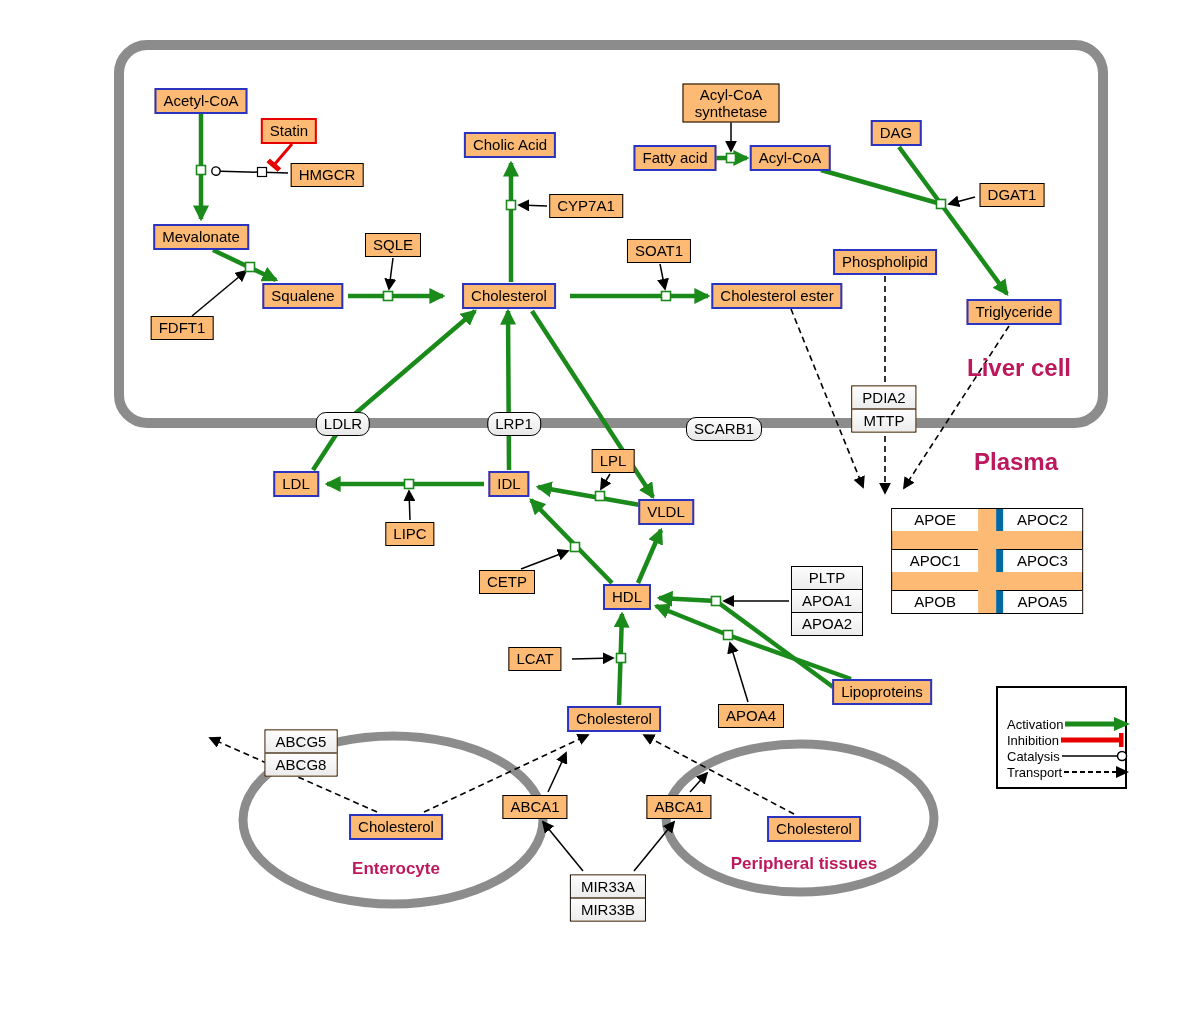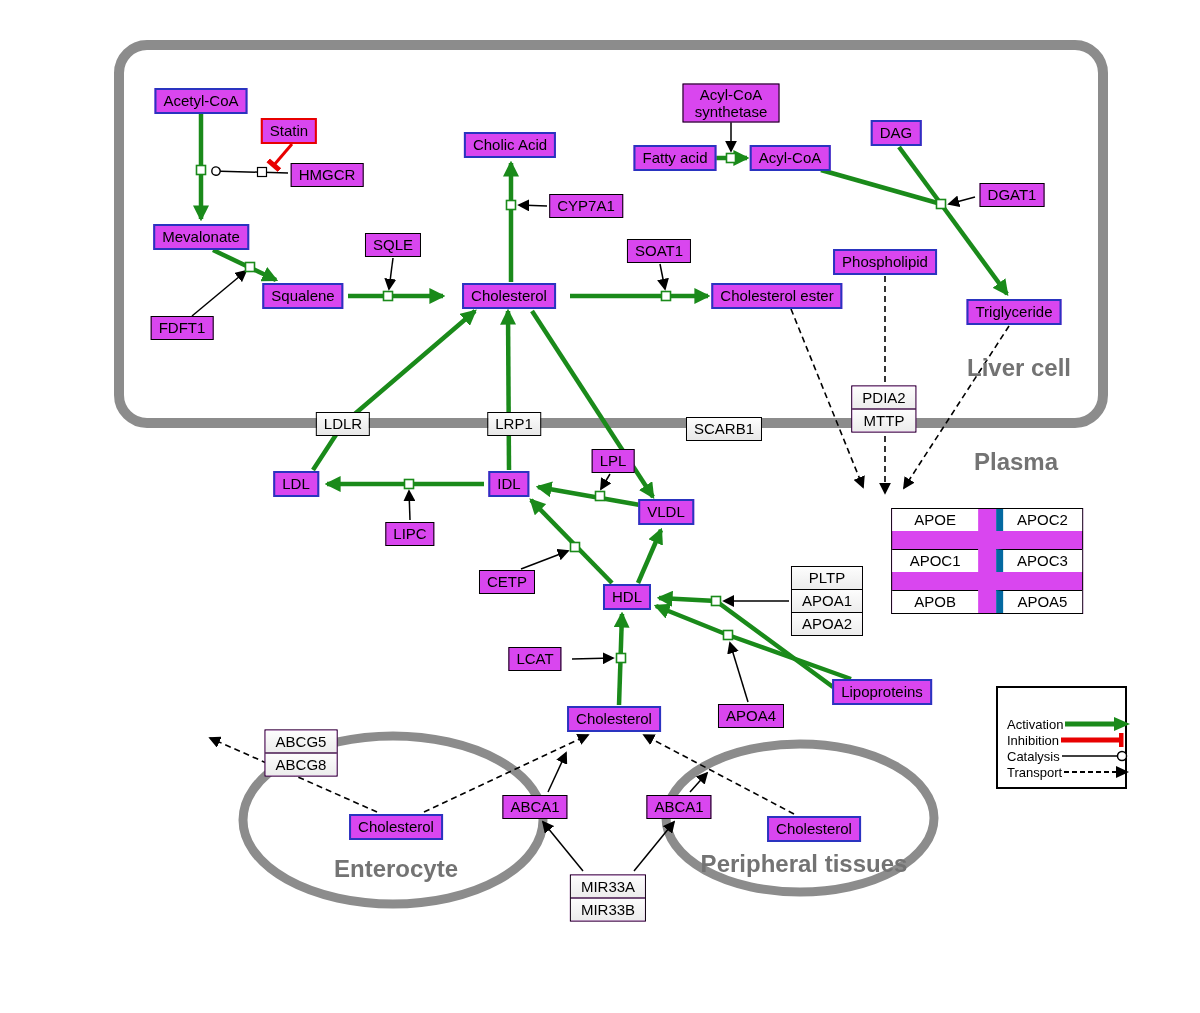--- a/index.html
+++ b/index.html
@@ -2,41 +2,41 @@
 <html><head>
 <meta charset="utf-8">
 <style>
   * { margin:0; padding:0; box-sizing:border-box; }
   html,body { background:#fff; font-family:"Liberation Sans", sans-serif; }
   #canvas { position:relative; width:1200px; height:1013px; background:#fff; overflow:hidden; }
   #edge-layer { position:absolute; left:0; top:0; }
 
   .node {
     position:absolute; transform:translate(-50%,-50%);
-    background:#d946ef; border:1px solid #000;
+    background:#fdba74; border:1px solid #000;
     padding:2px 7px; font-size:15px; line-height:1.2;
     text-align:center; white-space:nowrap; color:#000; z-index:2;
   }
   .metabolite { border:2.5px solid #2a34c0; }
   .drug      { border:2.5px solid #e80000; }
-  .membrane  { background:linear-gradient(#fdfdfd,#e7e7e7); }
+  .membrane  { background:linear-gradient(#fdfdfd,#e7e7e7);border-radius:10px; }
   .wrap      { white-space:normal; width:97px; line-height:1.1; }
 
   .gene-group { padding:0; }
   .gene-group .row { padding:2px 10px; border-top:1px solid #000; background:linear-gradient(#fdfdfd,#ececec); }
   .gene-group .row:first-child { border-top:0; }
 
   .apo-grid { display:grid; grid-template-columns:1fr 1fr; padding:0;gap:18px; }
   .apo-grid .cell { padding:2px 14px; min-width:84px; border-top:1px solid #000; border-left:7px solid #0369a1; background:#fff; }
   .apo-grid .cell:nth-child(-n+2) { border-top:0; }
   .apo-grid .cell:nth-child(odd) { border-left:0; }
 
-  .compartment-label { position:absolute; transform:translate(-50%,-50%); font-weight:bold; color:#737373; z-index:1; white-space:nowrap; }
+  .compartment-label { position:absolute; transform:translate(-50%,-50%); font-weight:bold; color:#be185d; z-index:1; white-space:nowrap; }
   .big-label { font-size:24px; }
-  .small-label { font-size:24px; }
+  .small-label { font-size:17px; }
 
   #legend {
     position:absolute; left:996px; top:686px; width:131px; height:103px;
     border:2px solid #000; background:#fff; padding:7px 9px;
     display:flex; flex-direction:column; justify-content:flex-end; z-index:3;
   }
   .legend-row { display:flex; align-items:center; justify-content:space-between; font-size:13px; color:#000; }
   .legend-row svg { flex:0 0 auto; }
 </style>
 </head>

